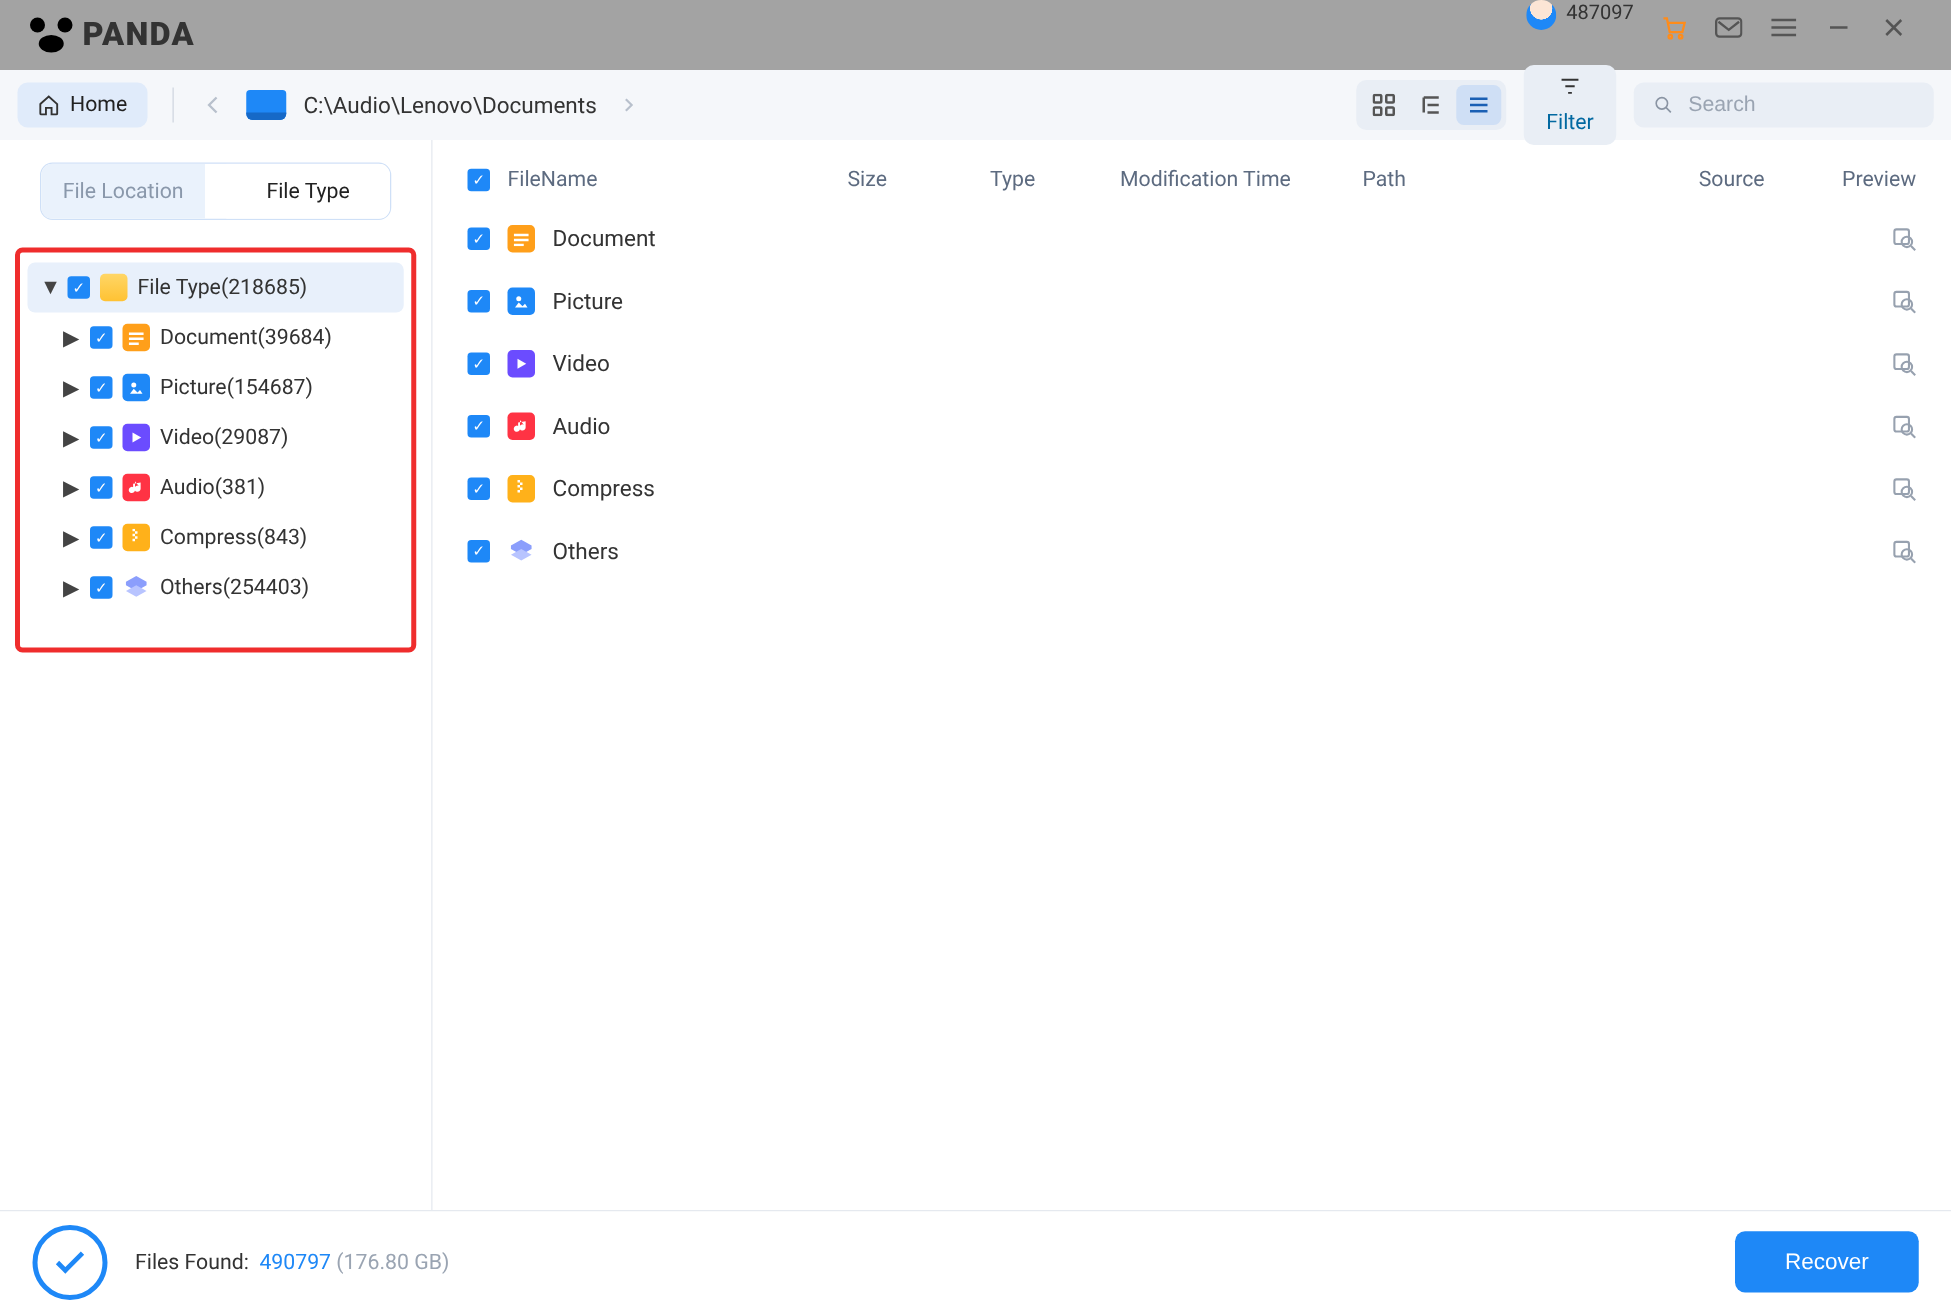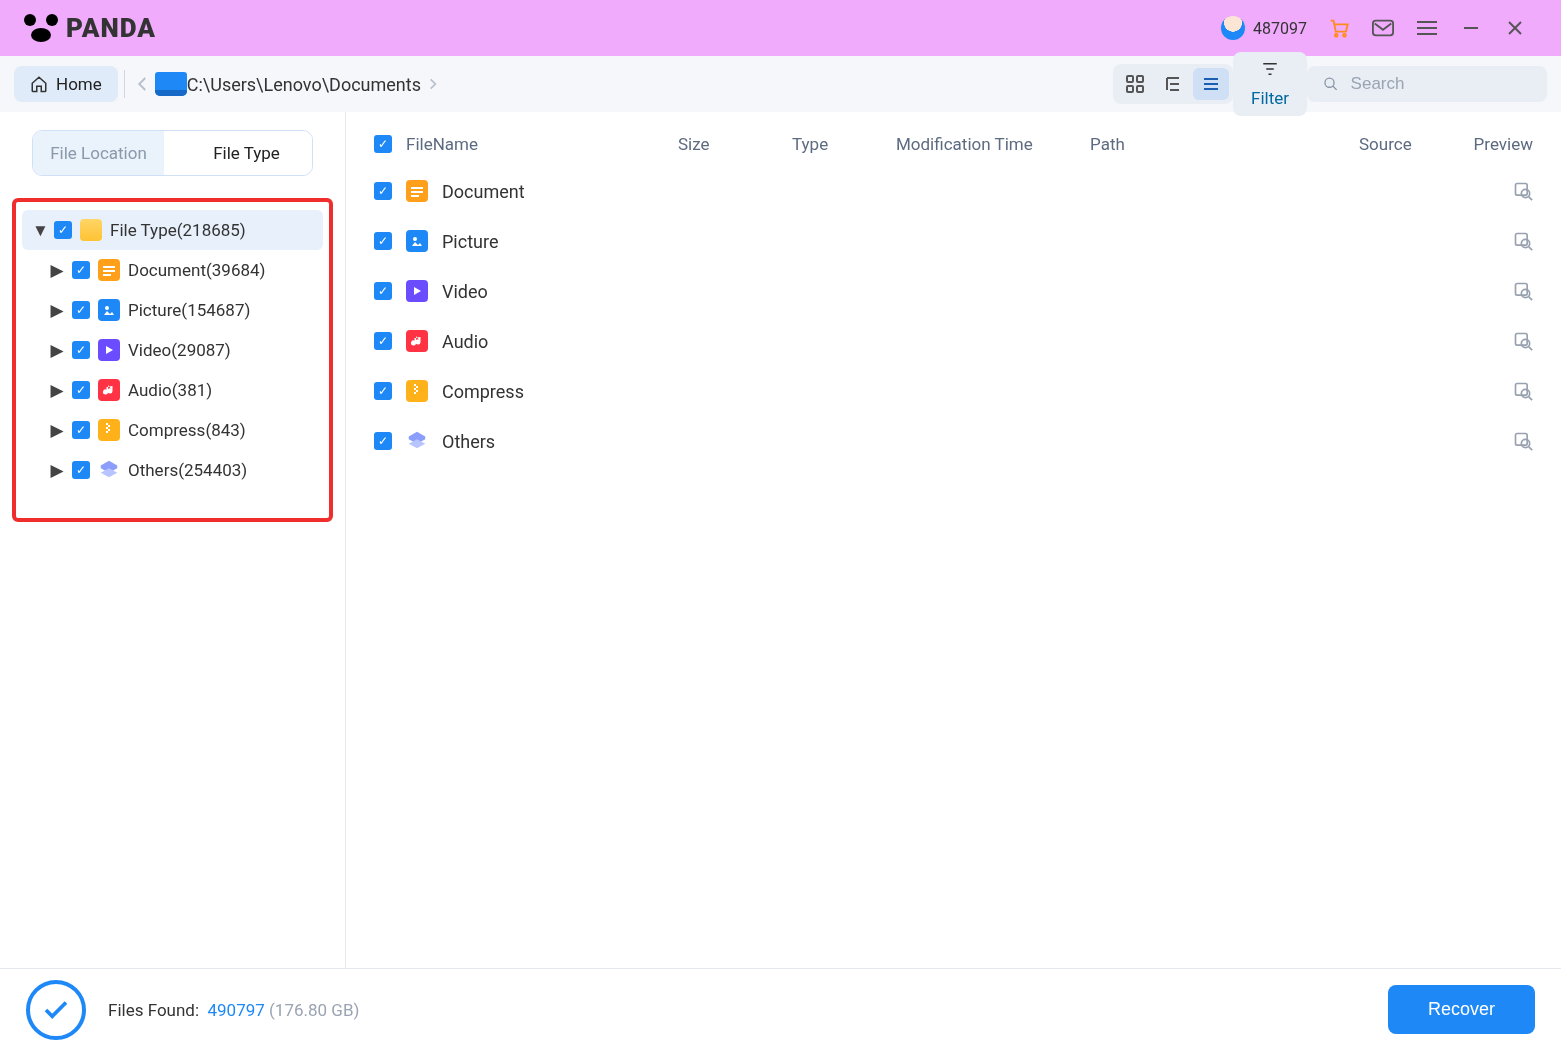--- a/index.html
+++ b/index.html
@@ -1,30 +1,30 @@
 <!DOCTYPE html>
 <html><head>
 <meta charset="utf-8">
 <style>
   * { box-sizing: border-box; margin: 0; padding: 0; }
   body { font-family: -apple-system, "Segoe UI", Roboto, Arial, sans-serif; background:#fff; color:#333; width:1561px; height:1050px; overflow:hidden; }
 
-  .titlebar { height:56px; background:#f0abfc; display:flex; align-items:center; padding:0 24px; }
+  .titlebar { height:56px; background:#a3a3a3; display:flex; padding:0 24px; }
   .logo { font-weight:900; font-size:26px; letter-spacing:1px; display:flex; align-items:center; gap:8px;}
   .logo-mark { width:34px; height:28px; position:relative;}
   .logo-mark::before,.logo-mark::after{content:"";position:absolute;width:12px;height:12px;border-radius:50%;background:#000;top:0;}
   .logo-mark::before{left:0;}
   .logo-mark::after{right:0;}
   .logo-mark .snout{position:absolute;bottom:0;left:7px;width:20px;height:14px;border-radius:50%;background:#000;}
   .tb-spacer{flex:1;}
   .tb-btn{width:44px;height:44px;display:flex;align-items:center;justify-content:center;color:#555;border-radius:6px;}
   .avatar{width:24px;height:24px;border-radius:50%;background:radial-gradient(circle at 50% 28%, #fce5d5 42%, transparent 43%), #1e88f7;border:none;}
   .user-id{font-size:16px;color:#333;margin-left:8px;margin-right:10px;}
 
-  .toolbar{height:56px;background:#f5f7fa;display:flex;align-items:center;padding:0 14px;}
+  .toolbar{height:56px;background:#f5f7fa;display:flex;align-items:center;gap:14px;padding:0 14px;}
   .home-btn{background:#e0ebfa;border-radius:8px;padding:8px 16px;display:flex;align-items:center;gap:8px;font-size:17px;color:#222;}
   .vdiv{width:1px;height:28px;background:#d0d6df;margin:0 6px;}
   .nav-icon{width:24px;height:24px;display:flex;align-items:center;justify-content:center;color:#b8c0cc;}
   .drive-icon{width:32px;height:24px;background:#1e88f7;border-radius:3px 3px 5px 5px;position:relative;display:inline-block;}
   .drive-icon::after{content:"";position:absolute;bottom:0;left:0;right:0;height:6px;background:#1669c7;border-radius:0 0 5px 5px;}
   .path{font-size:18px;color:#333;}
   .tb2-spacer{flex:1;}
   .viewgroup{display:flex;background:#e9eef5;border-radius:8px;padding:4px;gap:2px;}
   .viewbtn{width:36px;height:32px;display:flex;align-items:center;justify-content:center;border-radius:6px;color:#555;}
   .viewbtn.active{background:#cfdff5;color:#1a5fb4;}
@@ -135,21 +135,21 @@
       </svg>
     <span>Home</span>
   </div>
   <div class="vdiv"></div>
   <div class="nav-icon">
     <svg width="18" height="18" viewBox="0 0 24 24" fill="none" stroke="#b8c0cc" stroke-width="2.5">
         <path d="M15 4l-8 8 8 8"></path>
       </svg>
   </div>
   <span class="drive-icon"></span>
-  <span class="path">C:\Users\Lenovo\Documents</span>
+  <span class="path">C:\Audio\Lenovo\Documents</span>
   <div class="nav-icon">
     <svg width="14" height="14" viewBox="0 0 24 24" fill="none" stroke="#b8c0cc" stroke-width="3">
         <path d="M8 4l8 8-8 8"></path>
       </svg>
   </div>
   <div class="tb2-spacer"></div>
   <div class="viewgroup">
     <div class="viewbtn">
       <svg width="18" height="18" viewBox="0 0 18 18" fill="none" stroke="#555" stroke-width="2">
           <rect x="1" y="1" width="6" height="6" rx="1"></rect>

